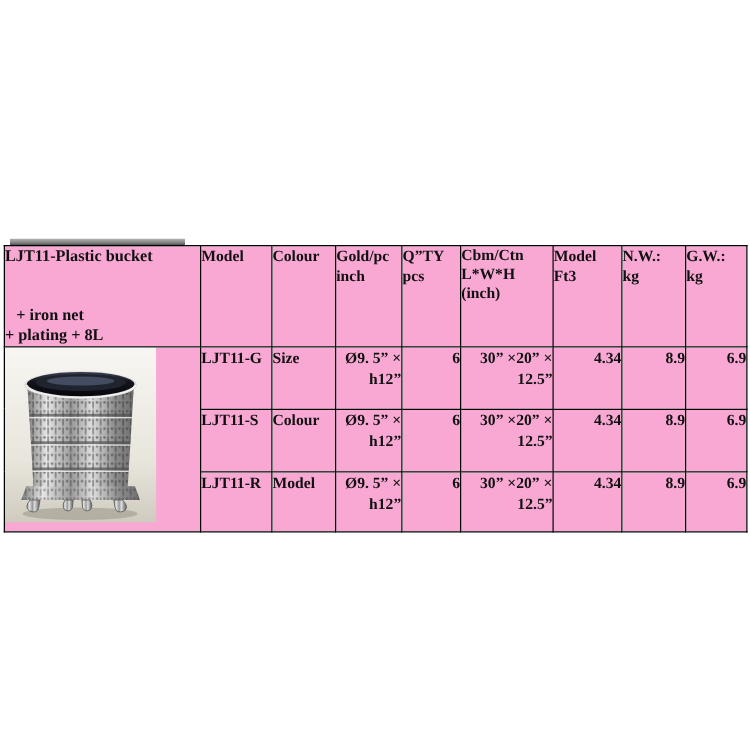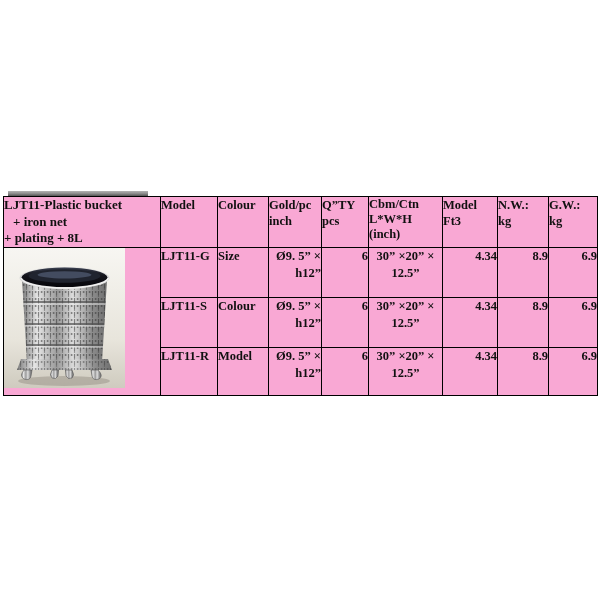--- a/index.html
+++ b/index.html
@@ -35,29 +35,29 @@
     overflow: hidden;
   }
 
   
   tr.hdr { height: 51px; }
   td.hc { text-align: left; vertical-align: middle; line-height: 16px; }
   td.hc3 { line-height: 15px; }
 
   
   td.desc { vertical-align: top; padding: 3px 2px 0 4px; line-height: 16.5px; font-size: 13px; }
-  td.desc .ind1 { padding-left: 9px; }
+  td.desc .ind1 { padding-left: 9px; margin-top: 30px; }
 
   
   tr.r1, tr.r2 { height: 50px; }
   tr.r3 { height: 48px; }
   td.dc { padding-top: 4px; line-height: 17px; }
   td.left  { text-align: left; padding-left: 7px; margin-top: 24px; }
   td.ctr   { text-align: right; }
-  td.cbm   { text-align: center; padding-left: 6px; }
+  td.cbm   { text-align: right; padding-left: 6px; }
 
   
   td.photo-cell { vertical-align: top; padding: 5px 0 0 4px; }
   .photo-frame { width: 121px; height: 140px; display: block; }
 </style>
 </head>
 <body>
 
 <div class="page">
 

